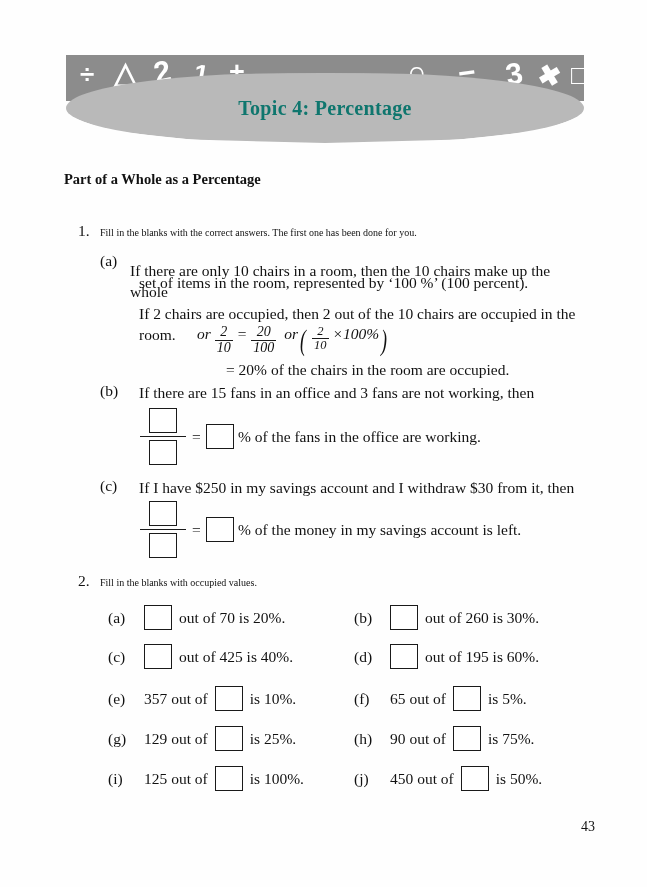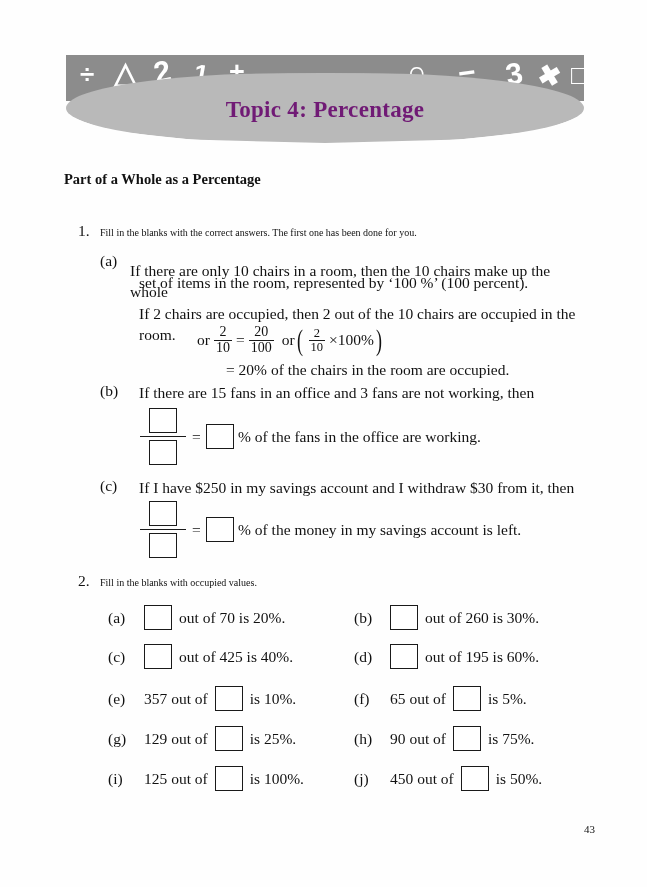--- a/index.html
+++ b/index.html
@@ -58,22 +58,22 @@
     user-select: none;
   }
   .banner-title {
     position: absolute;
     left: 0;
     top: 42px;
     width: 100%;
     text-align: center;
     font-family: "Liberation Serif", serif;
     font-weight: bold;
-    font-size: 23px;
-    color: #701a75;
+    font-size: 20px;
+    color: #0f766e;
     letter-spacing: 0.3px;
   }
 
   
   .section-title {
     position: absolute;
     left: 64px;
     top: 171px;
     font-weight: bold;
     font-size: 14.5px;
@@ -93,21 +93,21 @@
   }
   .sub-text {
     position: absolute;
     font-size: 15.5px;
     line-height: 21px;
   }
   .page-number {
     position: absolute;
     right: 52px;
     bottom: 52px;
-    font-size: 11px;
+    font-size: 14px;
   }
 
   
   .ansbox {
     display: inline-block;
     width: 28px;
     height: 25px;
     border: 1.6px solid #1a1a1a;
     background: #ffffff;
     vertical-align: middle;
@@ -134,22 +134,22 @@
   .frac-tail {
     position: absolute;
     font-size: 15.5px;
   }
 
   
   .mathline {
     position: absolute;
     font-size: 15.5px;
     display: flex;
-    align-items: center;
     white-space: nowrap;
+    font-style: italic;
   }
   .frac {
     display: inline-flex;
     flex-direction: column;
     align-items: center;
     vertical-align: middle;
     margin: 0 4px;
     line-height: 1.05;
     font-size: 14px;
   }

